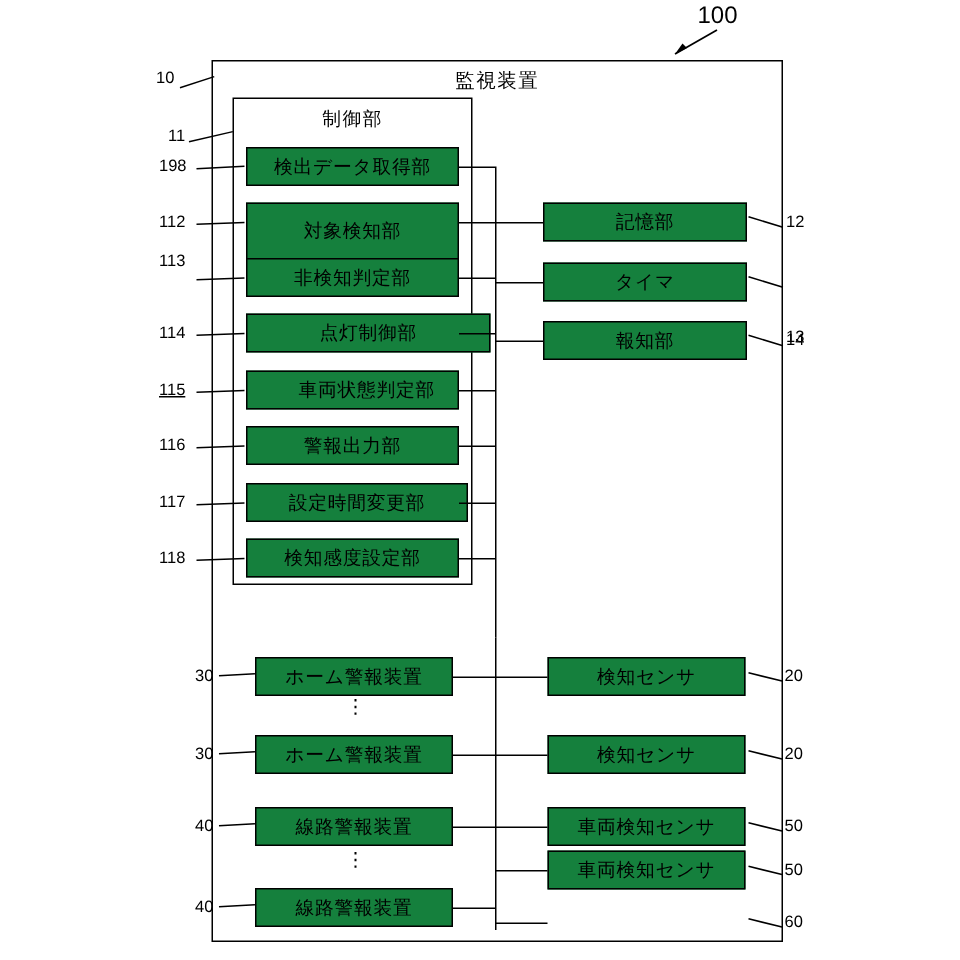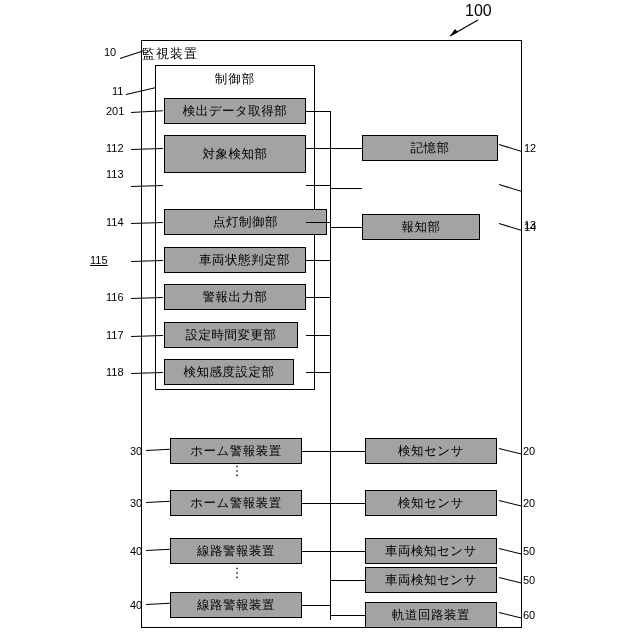--- a/index.html
+++ b/index.html
@@ -24,40 +24,40 @@
     font-size: 11px;
     line-height: 12px;
     color: #000;
     white-space: nowrap;
   }
   
   .box {
     position: absolute;
     box-sizing: border-box;
     border: 1.3px solid #000;
-    background: #a3a3a3;
+    background: #15803d;
     display: flex;
     align-items: center;
     justify-content: center;
     font-size: 12.5px;
     letter-spacing: 0.5px;
     white-space: nowrap;
   }
   .outer {
     position: absolute;
     box-sizing: border-box;
     border: 1.4px solid #000;
     background: #fff;
   }
   .outer-title {
     position: absolute;
     top: 4px;
     left: 0;
     width: 100%;
-    text-align: left;
+    text-align: center;
     font-size: 13px;
     letter-spacing: 1px;
   }
   .ctrl {
     position: absolute;
     box-sizing: border-box;
     border: 1.3px solid #000;
     background: #fff;
   }
   .ctrl-title {
@@ -117,72 +117,78 @@
 
   <div class="ctrl" style="left:155px; top:65px; width:160px; height:325px;">
     <div class="ctrl-title">制御部</div>
   </div>
   <div class="lbl" style="left:112px; top:85px;">11</div>
   <div class="tick" style="left:126px; top:94px; width:30px; transform:rotate(-13deg);"></div>
 
   <div class="box" style="left:164px; top:98px; width:142px; height:26px;">
     <span>検出データ取得部</span>
   </div>
-  <div class="lbl" style="left:106px; top:105px;">201</div>
+  <div class="lbl" style="left:106px; top:105px;">198</div>
   <div class="tick" style="left:131px; top:112px; width:32px; transform:rotate(-3deg);"></div>
 
   <div class="box" style="left:164px; top:135px; width:142px; height:38px;">
     <span>対象検知部</span>
   </div>
   <div class="lbl" style="left:106px; top:142px;">112</div>
   <div class="tick" style="left:131px; top:149px; width:32px; transform:rotate(-2deg);"></div>
 
+  <div class="box" style="left:164px; top:172px; width:142px; height:26px;">
+    <span>非検知判定部</span>
+  </div>
   <div class="lbl" style="left:106px; top:168px;text-align:right;">113</div>
   <div class="tick" style="left:131px; top:186px; width:32px; transform:rotate(-2deg);"></div>
 
   <div class="box" style="left:164px; top:209px; width:163px; height:26px;">
     <span>点灯制御部</span>
   </div>
   <div class="lbl" style="left:106px; top:216px;">114</div>
   <div class="tick" style="left:131px; top:223px; width:32px; transform:rotate(-2deg);"></div>
 
   <div class="box" style="left:164px; top:247px; width:142px; height:26px;padding-left:19px;">
     <span>車両状態判定部</span>
   </div>
-  <div class="lbl" style="left:90px; top:254px;text-decoration:underline;">115</div>
+  <div class="lbl" style="left:106px; top:254px;text-decoration:underline;">115</div>
   <div class="tick" style="left:131px; top:261px; width:32px; transform:rotate(-2deg);"></div>
 
   <div class="box" style="left:164px; top:284px; width:142px; height:26px;">
     <span>警報出力部</span>
   </div>
   <div class="lbl" style="left:106px; top:291px;">116</div>
   <div class="tick" style="left:131px; top:298px; width:32px; transform:rotate(-2deg);"></div>
 
-  <div class="box" style="left:164px; top:322px; width:134px; height:26px;">
+  <div class="box" style="left:164px; top:322px; width:148px; height:26px;">
     <span>設定時間変更部</span>
   </div>
   <div class="lbl" style="left:106px; top:329px;">117</div>
   <div class="tick" style="left:131px; top:336px; width:32px; transform:rotate(-2deg);"></div>
 
-  <div class="box" style="left:164px; top:359px; width:130px; height:26px;">
+  <div class="box" style="left:164px; top:359px; width:142px; height:26px;">
     <span>検知感度設定部</span>
   </div>
   <div class="lbl" style="left:106px; top:366px;">118</div>
   <div class="tick" style="left:131px; top:373px; width:32px; transform:rotate(-2deg);"></div>
 
   <div class="box" style="left:362px; top:135px; width:136px; height:26px;">
     <span>記憶部</span>
   </div>
   <div class="lbl" style="left:524px; top:142px;">12</div>
   <div class="tick" style="left:499px; top:144px; width:24px; transform:rotate(17deg);"></div>
 
+  <div class="box" style="left:362px; top:175px; width:136px; height:26px;">
+    <span>タイマ</span>
+  </div>
   <div class="lbl" style="left:524px; top:182px;margin-top:37px;">13</div>
   <div class="tick" style="left:499px; top:184px; width:24px; transform:rotate(17deg);"></div>
 
-  <div class="box" style="left:362px; top:214px; width:118px; height:26px;justify-content:center;">
+  <div class="box" style="left:362px; top:214px; width:136px; height:26px;justify-content:center;">
     <span>報知部</span>
   </div>
   <div class="lbl" style="left:524px; top:221px;">14</div>
   <div class="tick" style="left:499px; top:223px; width:24px; transform:rotate(17deg);"></div>
 
   <div class="vline" style="left:330px; top:111px; height:314px;"></div>
 
   <div class="hline" style="left:306px; top:111px; width:24px;"></div>
   <div class="hline" style="left:306px; top:148px; width:24px;"></div>
   <div class="hline" style="left:306px; top:185px; width:24px;"></div>
@@ -246,23 +252,20 @@
   </div>
   <div class="lbl" style="left:523px; top:545px;">50</div>
   <div class="tick" style="left:499px; top:548px; width:23px; transform:rotate(14deg);"></div>
 
   <div class="box" style="left:365px; top:567px; width:132px; height:26px;">
     <span>車両検知センサ</span>
   </div>
   <div class="lbl" style="left:523px; top:574px;">50</div>
   <div class="tick" style="left:499px; top:577px; width:23px; transform:rotate(14deg);"></div>
 
-  <div class="box" style="left:365px; top:602px; width:132px; height:26px;">
-    <span>軌道回路装置</span>
-  </div>
   <div class="lbl" style="left:523px; top:609px;">60</div>
   <div class="tick" style="left:499px; top:612px; width:23px; transform:rotate(14deg);"></div>
 
   <div class="hline" style="left:302px; top:451px; width:28px;"></div>
   <div class="hline" style="left:302px; top:503px; width:28px;"></div>
   <div class="hline" style="left:302px; top:551px; width:28px;"></div>
   <div class="hline" style="left:302px; top:605px; width:28px;"></div>
 
   <div class="hline" style="left:330px; top:451px; width:35px;"></div>
   <div class="hline" style="left:330px; top:503px; width:35px;"></div>

